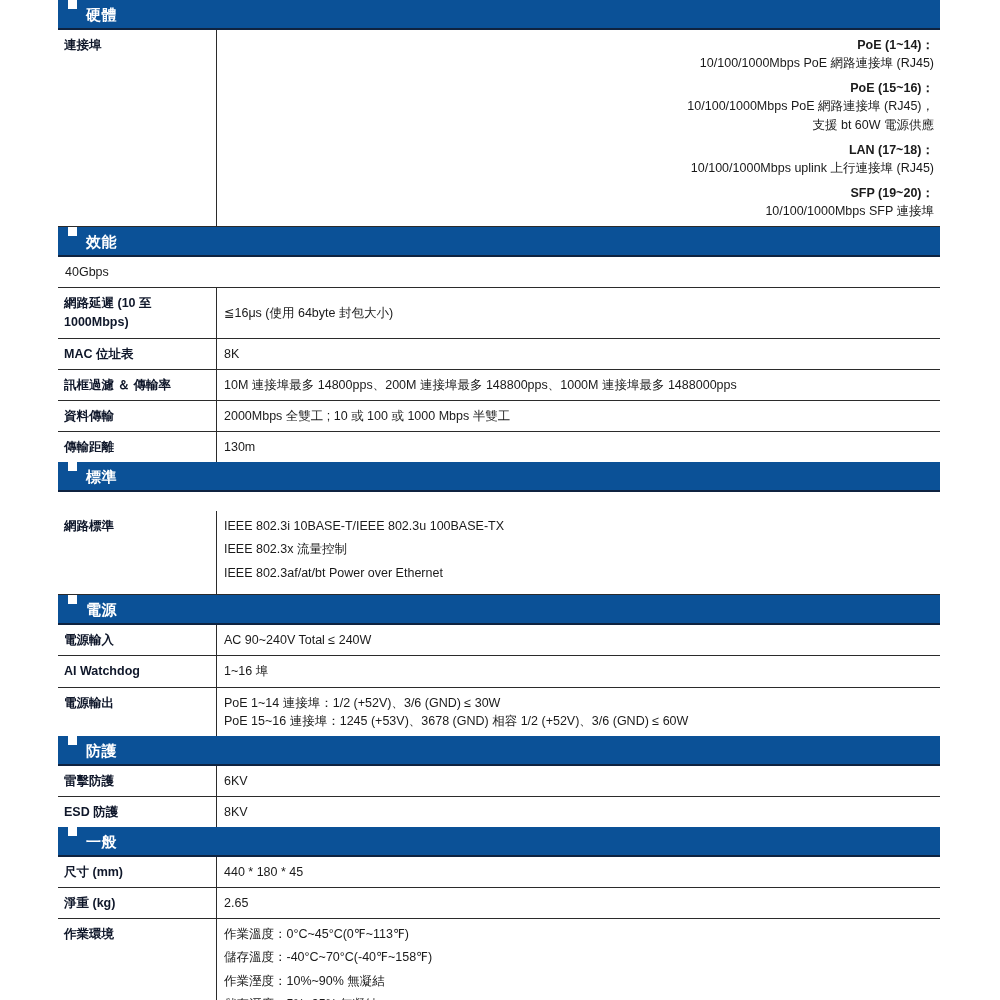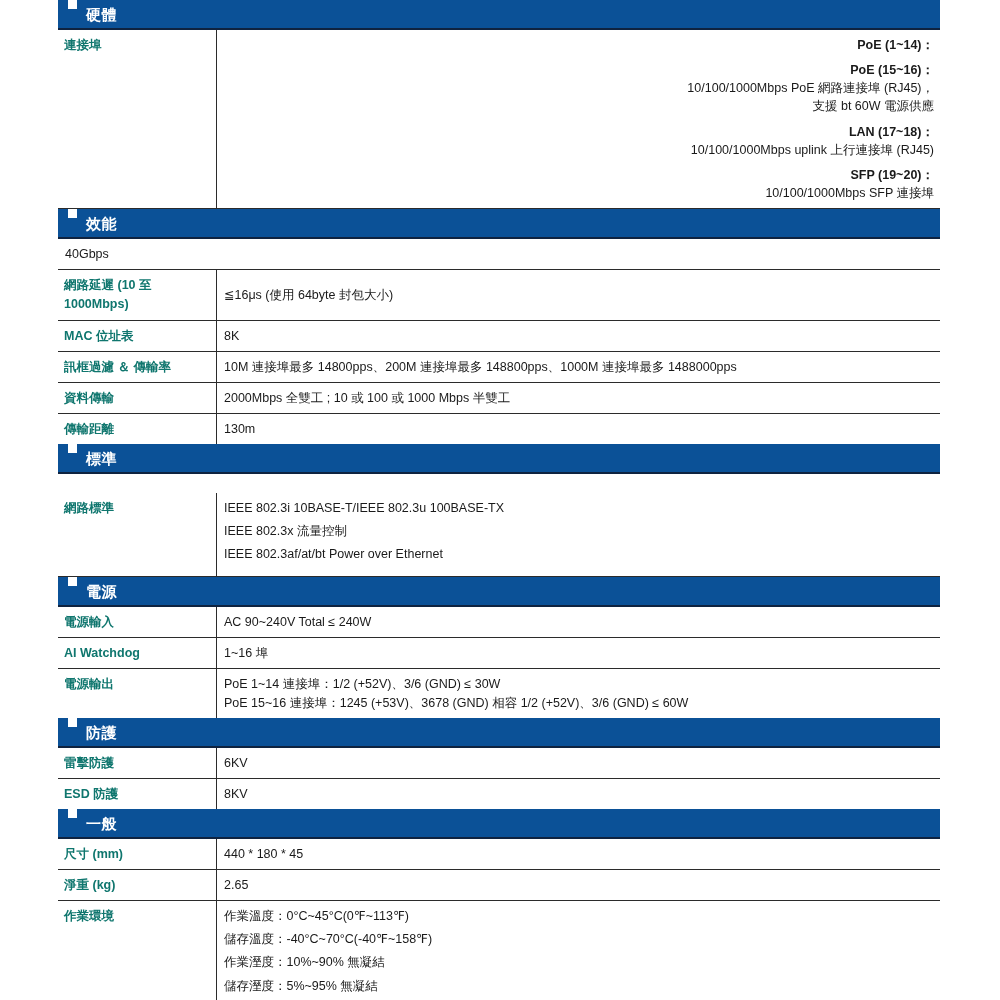--- a/index.html
+++ b/index.html
@@ -61,21 +61,21 @@
   }
   .spec-row.no-rule { border-bottom: none; }
 
   .spec-label {
     width: 159px;
     flex: none;
     box-sizing: border-box;
     padding: 6px 4px 6px 6px;
     font-size: 12.5px;
     font-weight: bold;
-    color: #0f766e;
+    color: #0f172a;
     line-height: 1.45;
     border-right: 1.5px solid #2b2b2b;
   }
   .spec-value {
     flex: 1 1 auto;
     box-sizing: border-box;
     padding: 6px 6px 6px 7px;
     font-size: 12.5px;
     color: #1a1a1a;
     line-height: 1.45;
@@ -97,20 +97,21 @@
   <div class="section-head first">
     <span class="bullet-square"></span>
     <span class="sect-title">硬體</span>
   </div>
 
   <div class="spec-row">
     <div class="spec-label">連接埠</div>
     <div class="spec-value">
       <div class="vgroup">
         <span class="vline vhead">PoE (1~14)：</span>
+        <span class="vline">10/100/1000Mbps PoE 網路連接埠 (RJ45)</span>
       </div>
       <div class="vgroup">
         <span class="vline vhead">PoE (15~16)：</span>
         <span class="vline">10/100/1000Mbps PoE 網路連接埠 (RJ45)，</span>
         <span class="vline">支援 bt 60W 電源供應</span>
       </div>
       <div class="vgroup">
         <span class="vline vhead">LAN (17~18)：</span>
         <span class="vline">10/100/1000Mbps uplink 上行連接埠 (RJ45)</span>
       </div>

